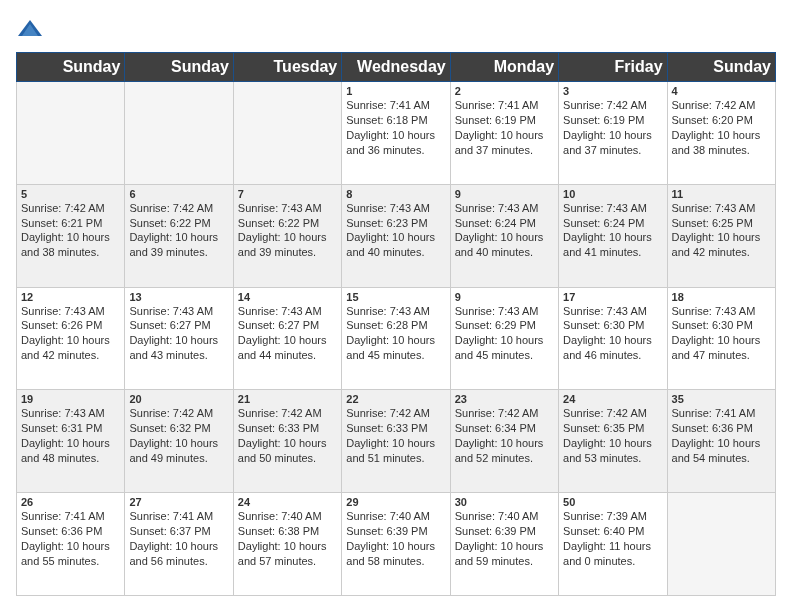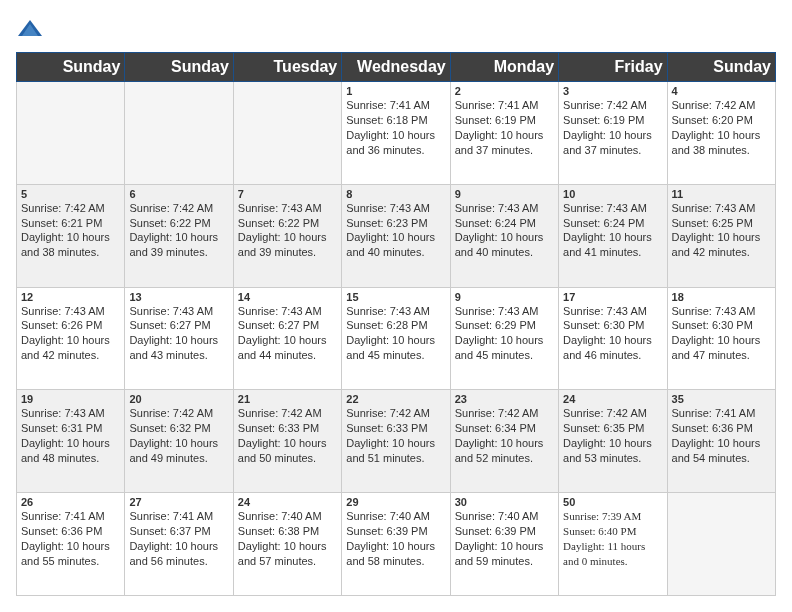--- a/index.html
+++ b/index.html
@@ -346,21 +346,21 @@
           </td>
           <td>
             <span class="day-number">30</span>
             <div class="day-info" style="white-space: pre-line;">Sunrise: 7:40 AM
 Sunset: 6:39 PM
 Daylight: 10 hours
 and 59 minutes.</div>
           </td>
           <td>
             <span class="day-number">50</span>
-            <div class="day-info" style="white-space: pre-line; font-family: Liberation Serif, serif;">Sunrise: 7:39 AM
+            <div class="day-info" style="white-space: pre-line;">Sunrise: 7:39 AM
 Sunset: 6:40 PM
 Daylight: 11 hours
 and 0 minutes.</div>
           </td>
           <td class="empty"></td>
         </tr>
       </tbody>
   </table>
 </div>
 

